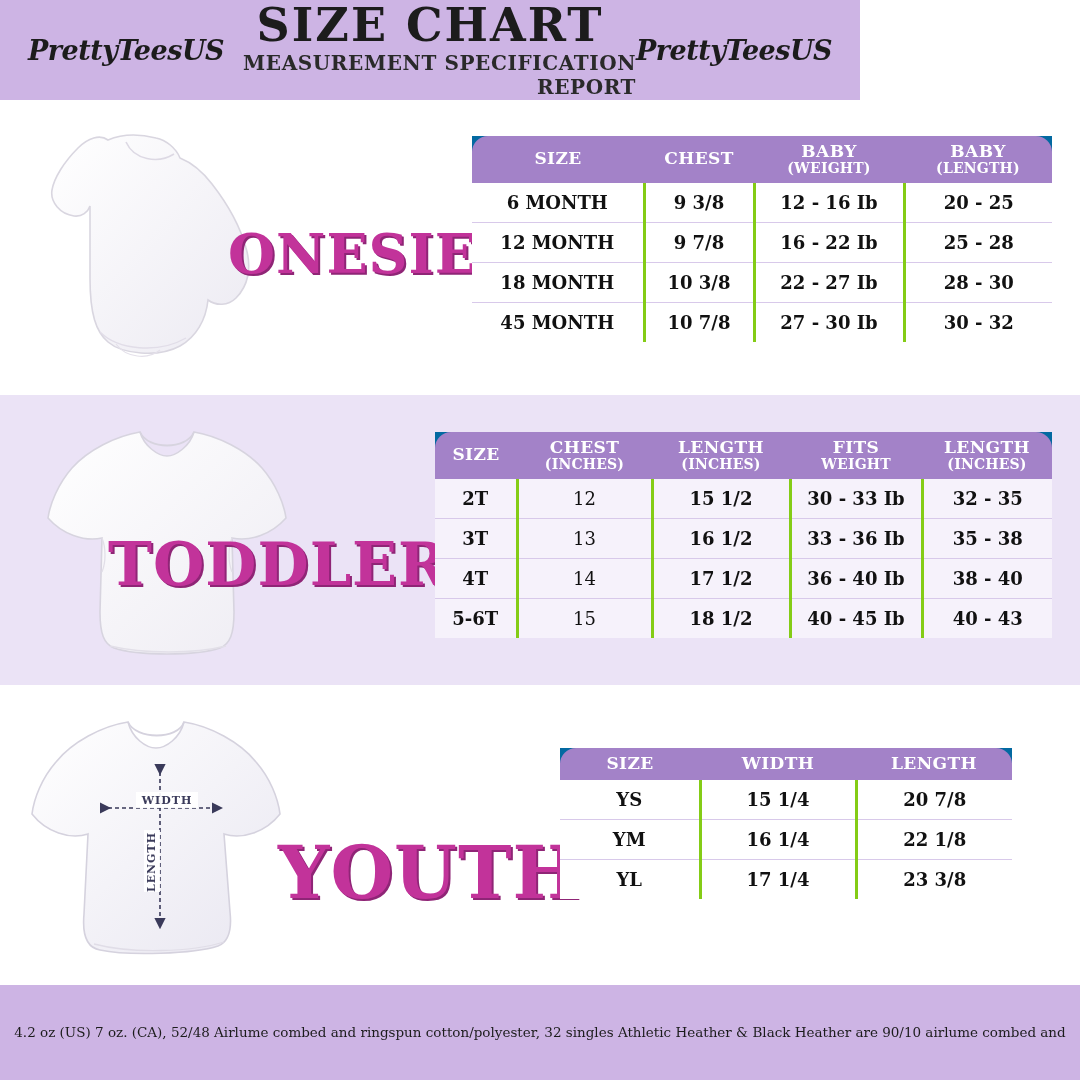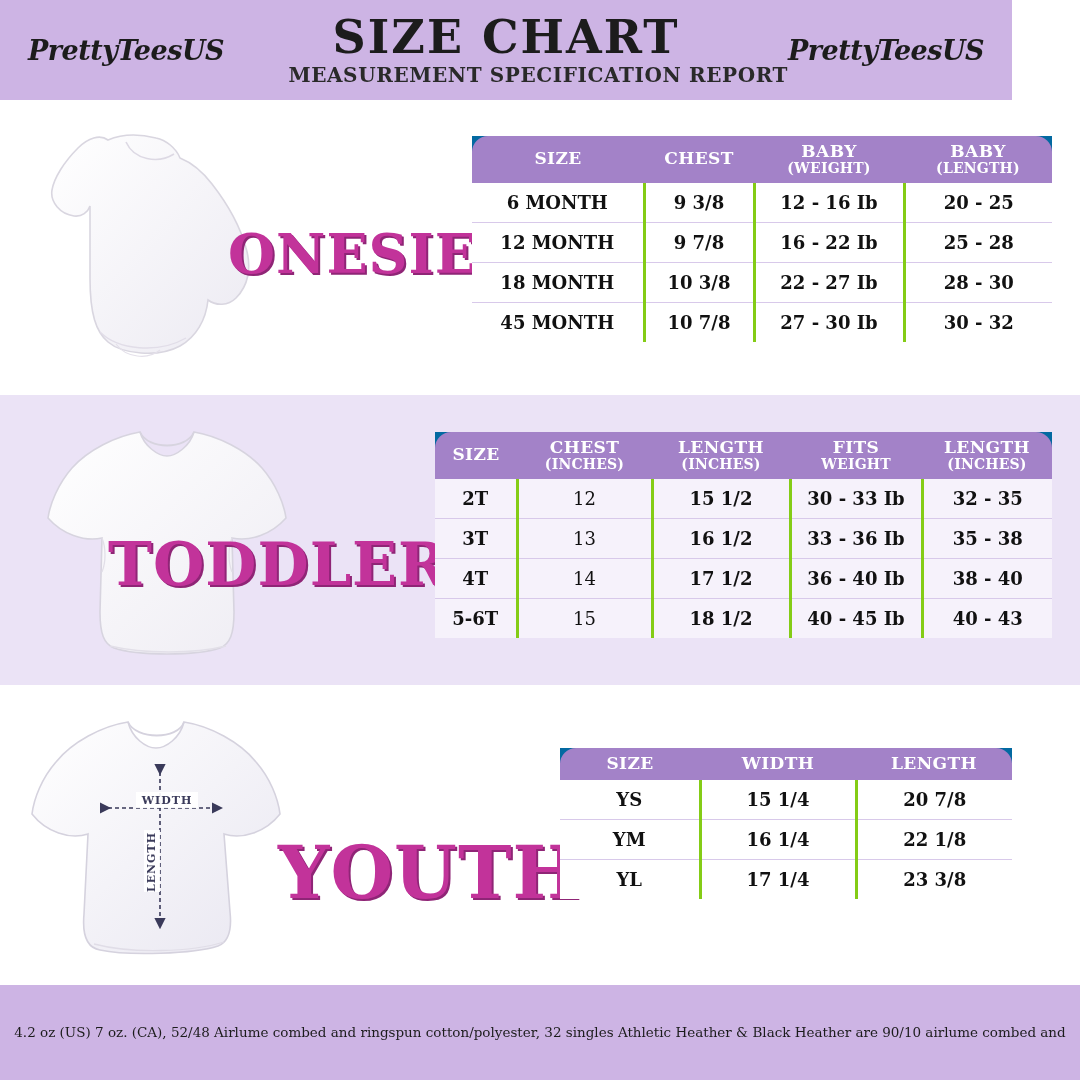--- a/index.html
+++ b/index.html
@@ -13,21 +13,21 @@
   .page {
     position: relative;
     width: 1080px; height: 1080px;
     background: #ffffff;
   }
 
   
   .header {
     position: absolute;
     left: 0; top: 0;
-    width: 1012px; height: 100px;
+    width: 860px; height: 100px;
     background: #cdb4e4;
     display: flex;
     align-items: center;
     justify-content: space-between;
     padding: 0 28px;
   }
   .brand {
     font-family: "DejaVu Serif", serif;
     font-style: italic;
     font-weight: bold;

